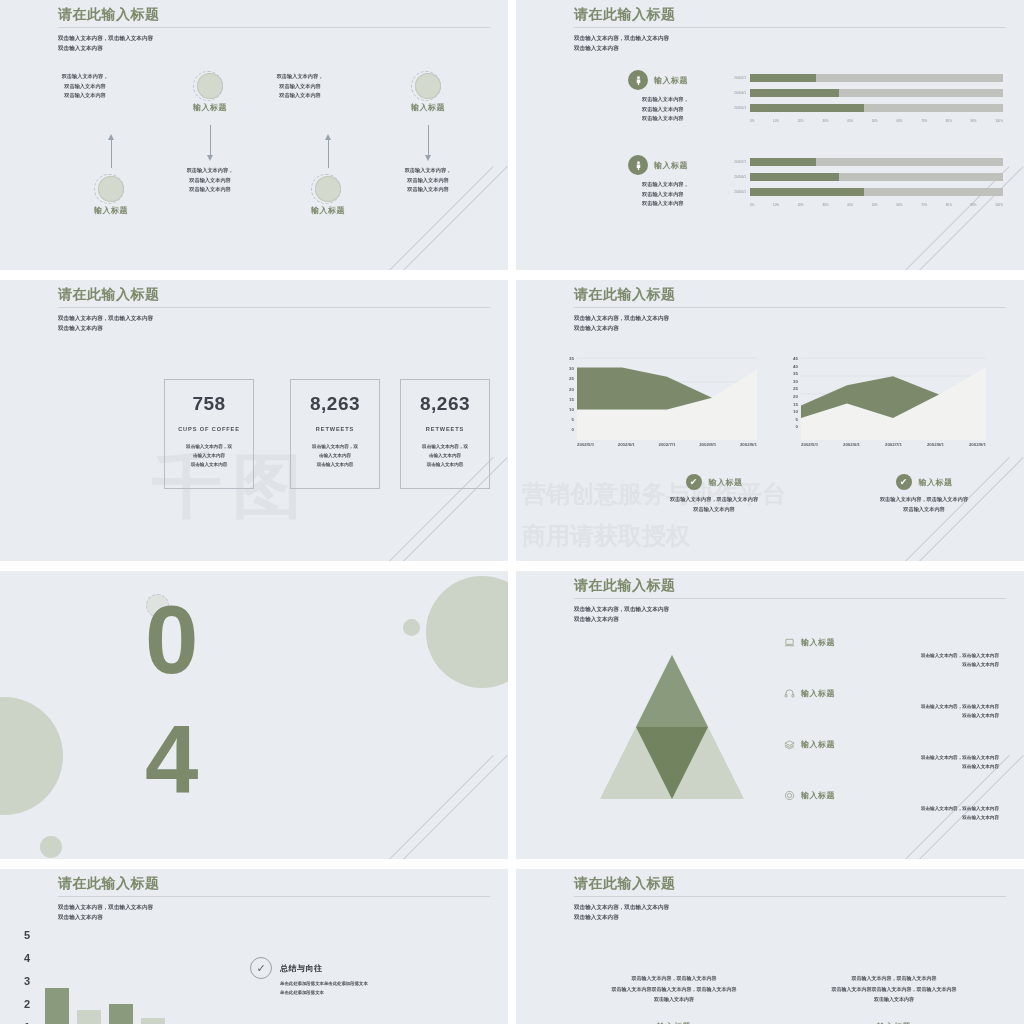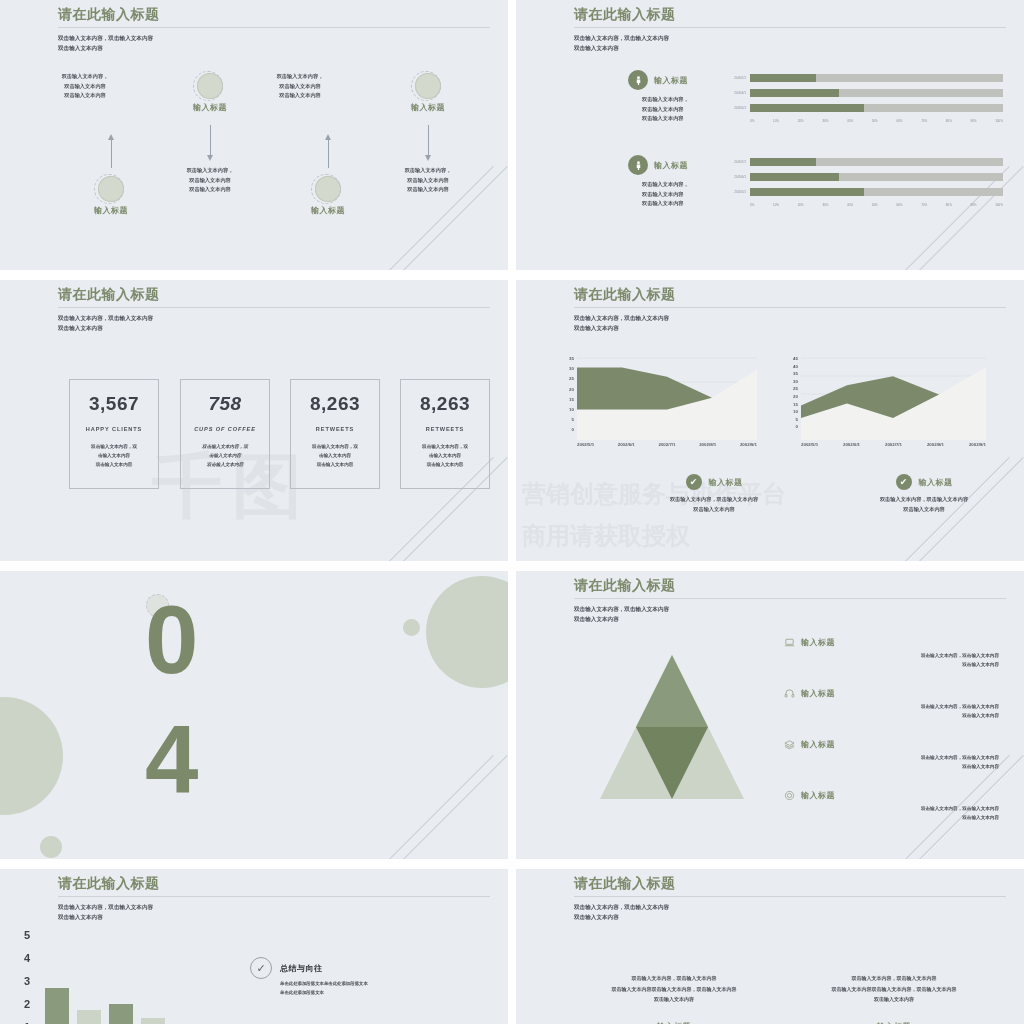--- a/index.html
+++ b/index.html
@@ -343,30 +343,21 @@
       <div class="hdr-title">请在此输入标题</div>
       <div class="hdr-rule"></div>
       <div class="hdr-sub">
         <div>双击输入文本内容，双击输入文本内容</div>
         <div>双击输入文本内容</div>
       </div>
     </div>
 
     <div class="wm" style="left:152px; top:160px; font-size:70px; letter-spacing:10px;">千图</div>
 
-    <div class="stat-card" style="left:69px; top:99px;">
-      <div class="stat-num">3,567</div>
-      <div class="stat-cap">HAPPY CLIENTS</div>
-      <div class="stat-txt">
-        <div>双击输入文本内容，双</div>
-        <div>击输入文本内容</div>
-        <div>双击输入文本内容</div>
-      </div>
-    </div>
-    <div class="stat-card" style="left:180px; top:99px;font-style:italic;">
+    <div class="stat-card" style="left:164px; top:99px;">
       <div class="stat-num">758</div>
       <div class="stat-cap">CUPS OF COFFEE</div>
       <div class="stat-txt">
         <div>双击输入文本内容，双</div>
         <div>击输入文本内容</div>
         <div>双击输入文本内容</div>
       </div>
     </div>
     <div class="stat-card" style="left:290px; top:99px;">
       <div class="stat-num">8,263</div>

